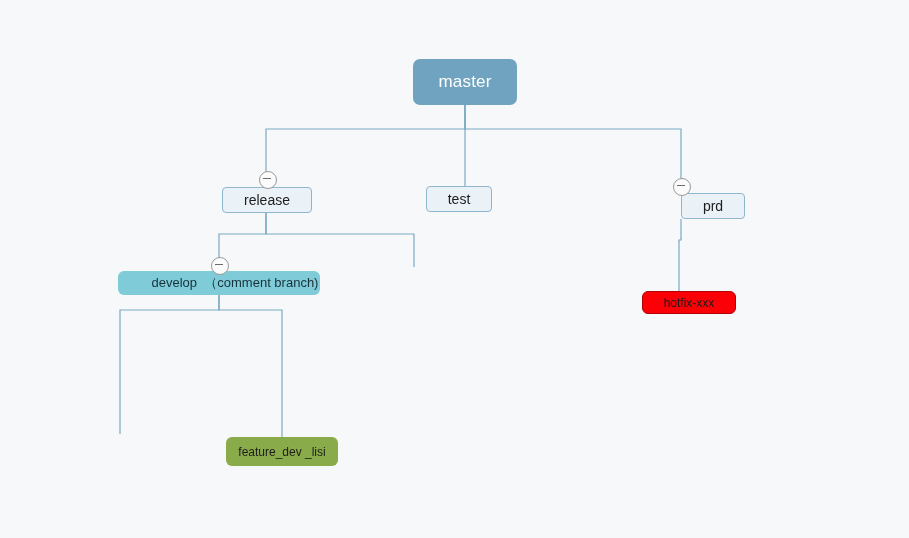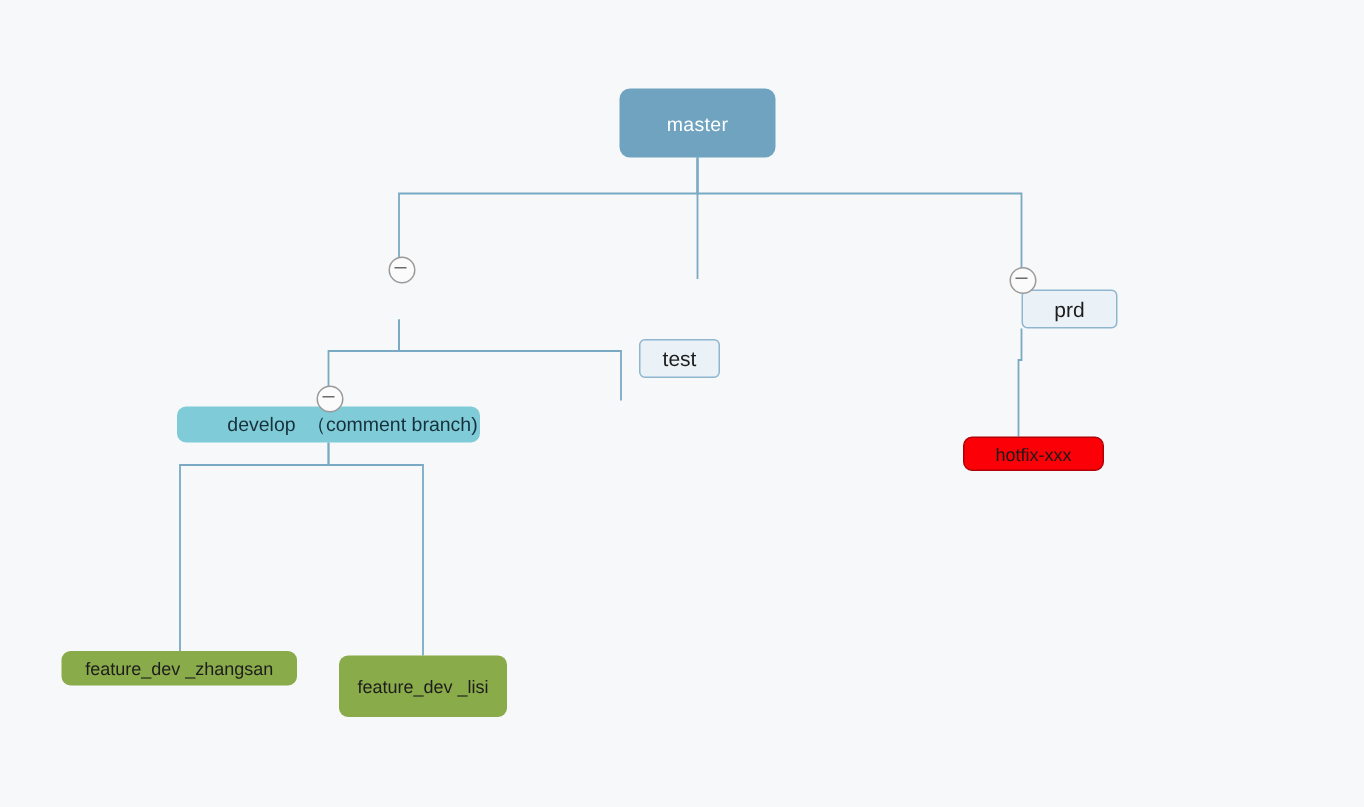--- a/index.html
+++ b/index.html
@@ -29,21 +29,21 @@
     align-items: center;
     justify-content: center;
     white-space: pre;
     z-index: 2;
   }
   
   .node-root {
     background: #6fa3bf;
     color: #ffffff;
     border-radius: 7px;
-    font-size: 13px;
+    font-size: 17px;
     letter-spacing: .2px;
   }
   
   .node-plain {
     background: #eaf1f7;
     color: #1d1d1d;
     border: 1px solid #8fb6cf;
     border-radius: 4px;
     font-size: 14px;
   }
@@ -104,22 +104,22 @@
       <path d="M465,105 L465,129 L266,129 L266,187" fill="none" stroke="#7aa9c4" stroke-width="1.2"></path>
       <path d="M465,105 L465,186" fill="none" stroke="#7aa9c4" stroke-width="1.2"></path>
       <path d="M465,105 L465,129 L681,129 L681,193" fill="none" stroke="#7aa9c4" stroke-width="1.2"></path>
       <path d="M266,213 L266,234 L219,234 L219,271" fill="none" stroke="#7aa9c4" stroke-width="1.2"></path>
       <path d="M266,213 L266,234 L414,234 L414,267" fill="none" stroke="#7aa9c4" stroke-width="1.2"></path>
       <path d="M681,219 L681,240 L679,240 L679,291" fill="none" stroke="#7aa9c4" stroke-width="1.2"></path>
       <path d="M219,295 L219,310 L120,310 L120,434" fill="none" stroke="#7aa9c4" stroke-width="1.2"></path>
       <path d="M219,295 L219,310 L282,310 L282,437" fill="none" stroke="#7aa9c4" stroke-width="1.2"></path>
     </svg>
 <div class="node node-root" style="left: 413px; top: 59px; width: 104px; height: 46px;">master</div>
+    <div class="node node-plain" style="left: 222px; top: 187px; width: 90px; height: 26px;">release</div>
     <div class="toggle" style="left: 259px; top: 171px;"></div>
-    <div class="node node-plain" style="left: 426px; top: 186px; width: 54px; height: 26px; margin-top: 40px;">test</div>
+    <div class="node node-plain" style="left: 426px; top: 186px; width: 66px; height: 26px;">test</div>
     <div class="node node-plain" style="left: 649px; top: 193px; width: 64px; height: 26px; margin-left: 32px;">prd</div>
     <div class="toggle" style="left: 673px; top: 178px;"></div>
     <div class="node node-cyan" style="left: 118px; top: 271px; width: 202px; height: 24px;">develop  （comment branch)</div>
     <div class="toggle" style="left: 211px; top: 257px;"></div>
     <div class="node node-red" style="left: 642px; top: 291px; width: 94px; height: 23px;">hotfix-xxx</div>
-    <div class="node node-green" style="left: 41px; top: 434px; width: 157px; height: 23px;">feature_dev _zhangsan</div>
-    <div class="node node-green" style="left: 226px; top: 437px; width: 112px; height: 41px;">feature_dev _lisi</div>
+    <div class="node node-green" style="left: 226px; top: 437px; width: 112px; height: 29px;">feature_dev _lisi</div>
   </div>
 
 </body></html>

